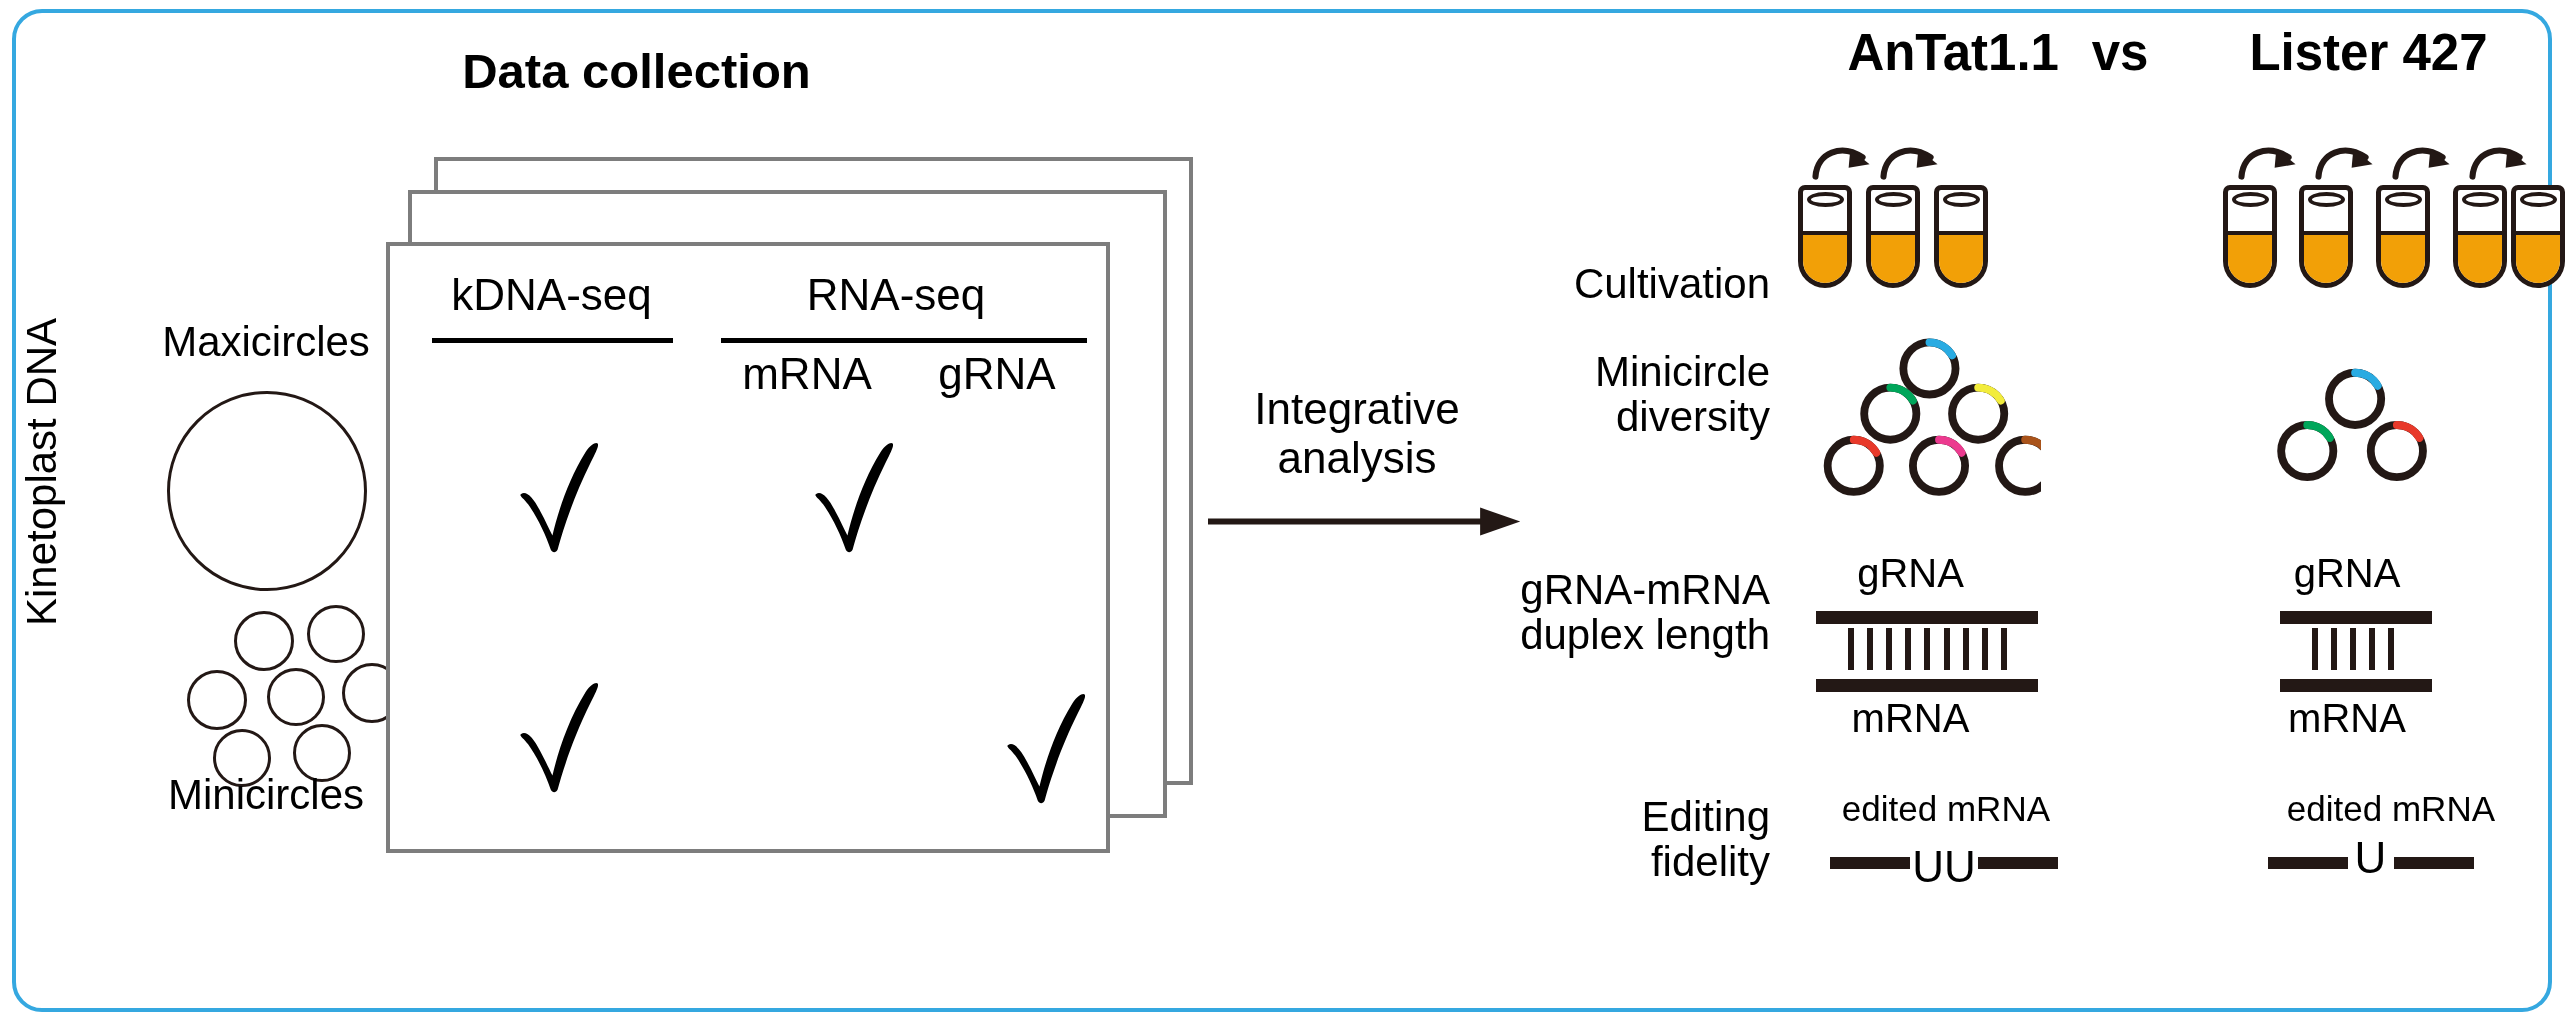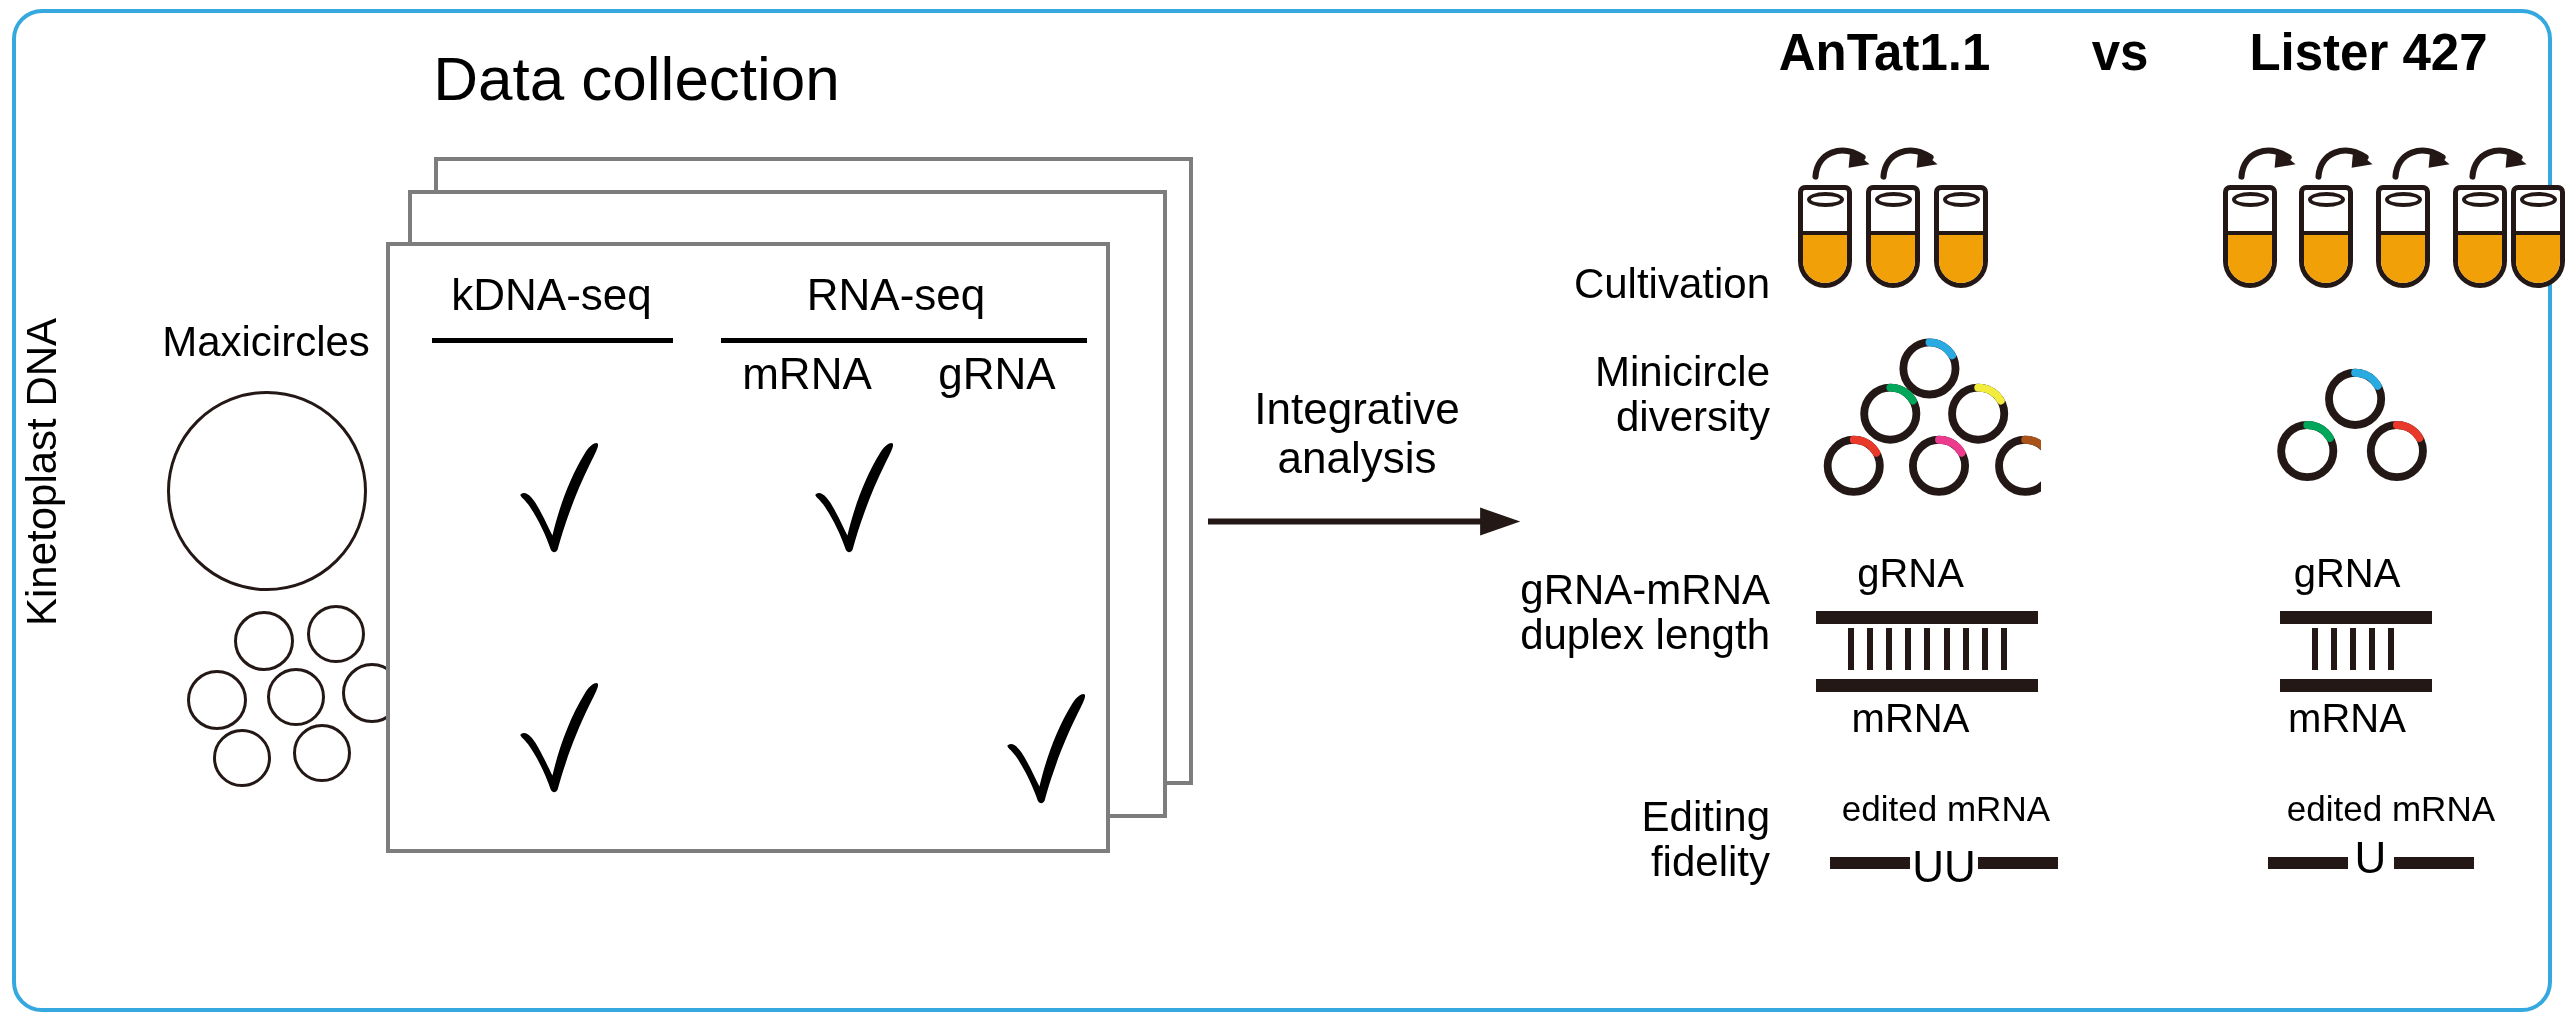--- a/index.html
+++ b/index.html
@@ -62,21 +62,21 @@
   }
   .minicircle-small {
     position: absolute;
     border: 3.5px solid #231815;
     border-radius: 50%;
   }
 
   
   #data-collection-title {
     left: 366px; top: 44px; width: 541px;
-    font-size: 62px; text-align: center; font-weight: normal;
+    font-size: 49px; text-align: center; font-weight: bold;
   }
 
   
   .card {
     position: absolute;
     border: 4.4px solid #7d7d7d;
     background: #ffffff;
     box-sizing: border-box;
   }
   #card-back  { left: 434px; top: 157px;  width: 759px; height: 628px; }
@@ -113,21 +113,21 @@
   }
   #integrative-arrow {
     position: absolute;
     left: 1208px; top: 504px;
     width: 314px; height: 35px;
   }
 
   
   #strain-a-title {
     left: 1710px; top: 24.4px; width: 349px;
-    font-size: 51px; font-weight: bold; text-align: center;
+    font-size: 51px; font-weight: bold; text-align: right;
   }
   #strain-vs-title {
     left: 2059px; top: 24.4px; width: 122px;
     font-size: 51px; font-weight: bold; text-align: center;
   }
   #strain-b-title {
     left: 2181px; top: 24.4px; width: 375px;
     font-size: 51px; font-weight: bold; text-align: center;
   }
 
@@ -227,20 +227,21 @@
   <div id="minicircle-cluster">
     <div class="minicircle-small" style="left:234px; top:611px; width:54px; height:54px;"></div>
     <div class="minicircle-small" style="left:307px; top:605px; width:52px; height:52px;"></div>
     <div class="minicircle-small" style="left:187px; top:670px; width:54px; height:54px;"></div>
     <div class="minicircle-small" style="left:267px; top:668px; width:52px; height:52px;"></div>
     <div class="minicircle-small" style="left:342px; top:663px; width:54px; height:54px;"></div>
     <div class="minicircle-small" style="left:213px; top:729px; width:52px; height:52px;"></div>
     <div class="minicircle-small" style="left:293px; top:724px; width:52px; height:52px;"></div>
   </div>
 
+  <div class="txt" id="minicircles-label">Minicircles</div>
 
   <div class="txt" id="data-collection-title">Data collection</div>
 
   <div class="card" id="card-back"></div>
   <div class="card" id="card-mid"></div>
   <div class="card" id="card-front">
 
     <div class="col-header" style="left:35px; top:24.4px; width:253px;">kDNA-seq</div>
     <div class="header-rule" style="left:42px; top:92px; width:241px;"></div>
 

